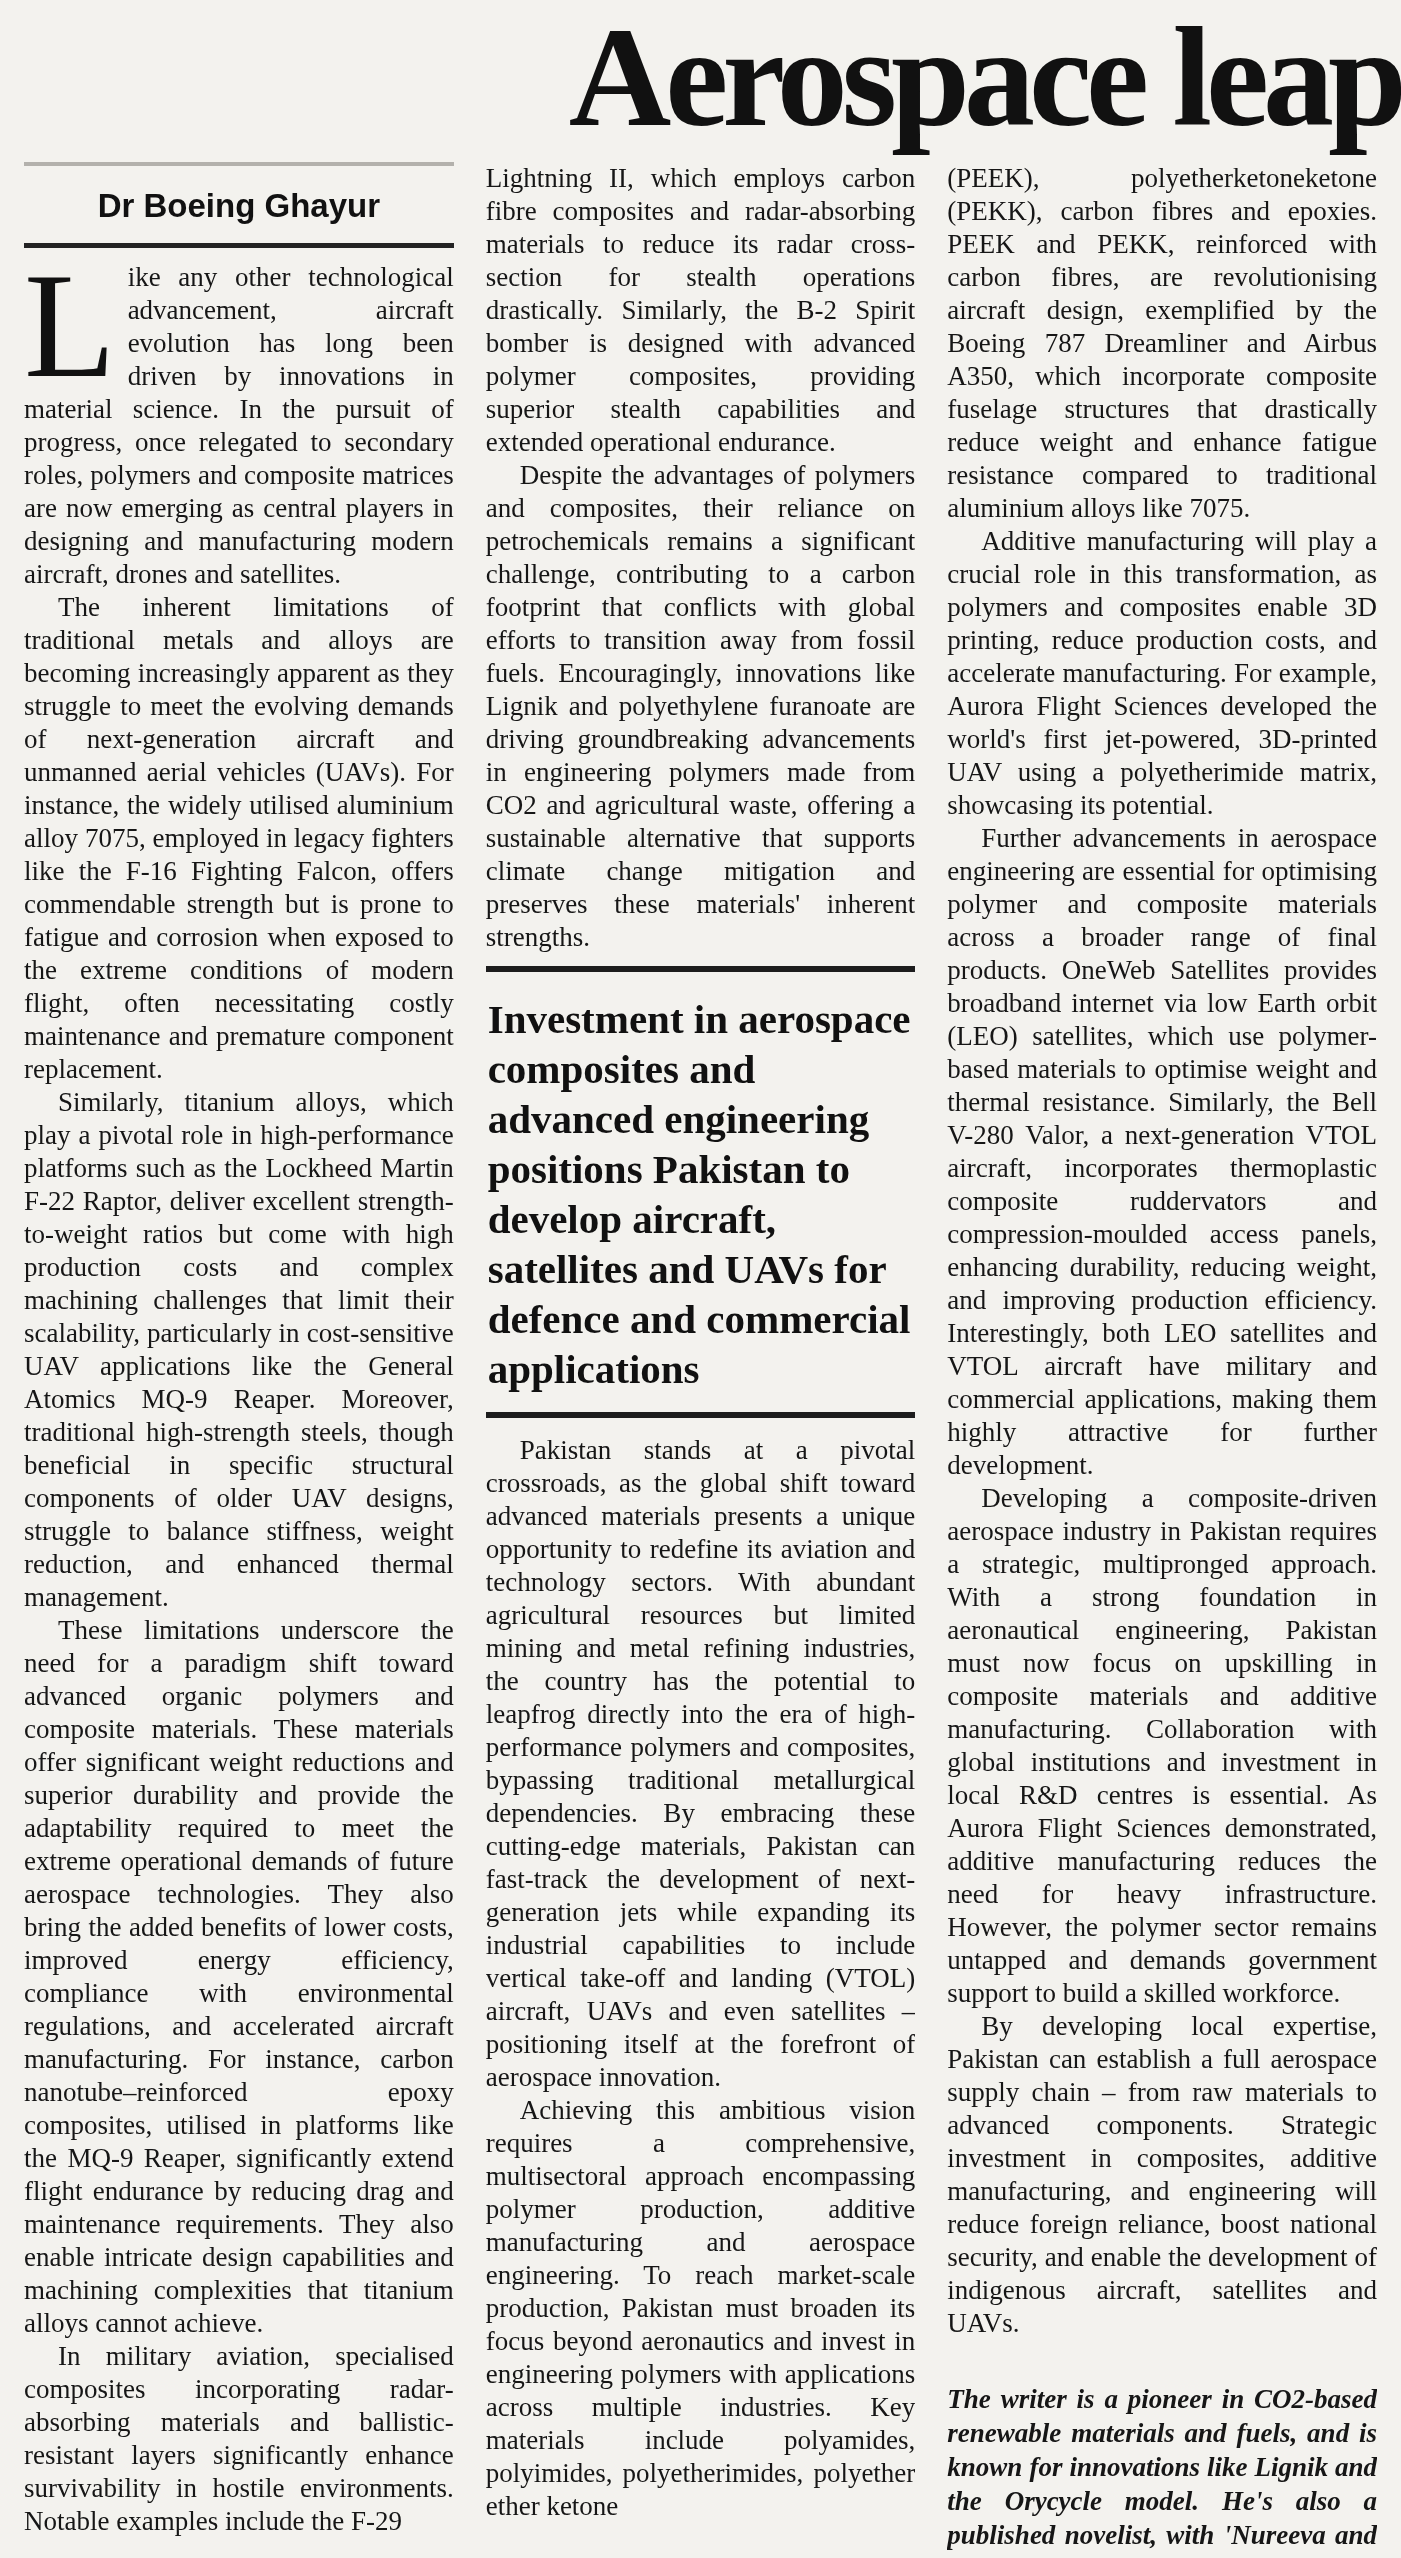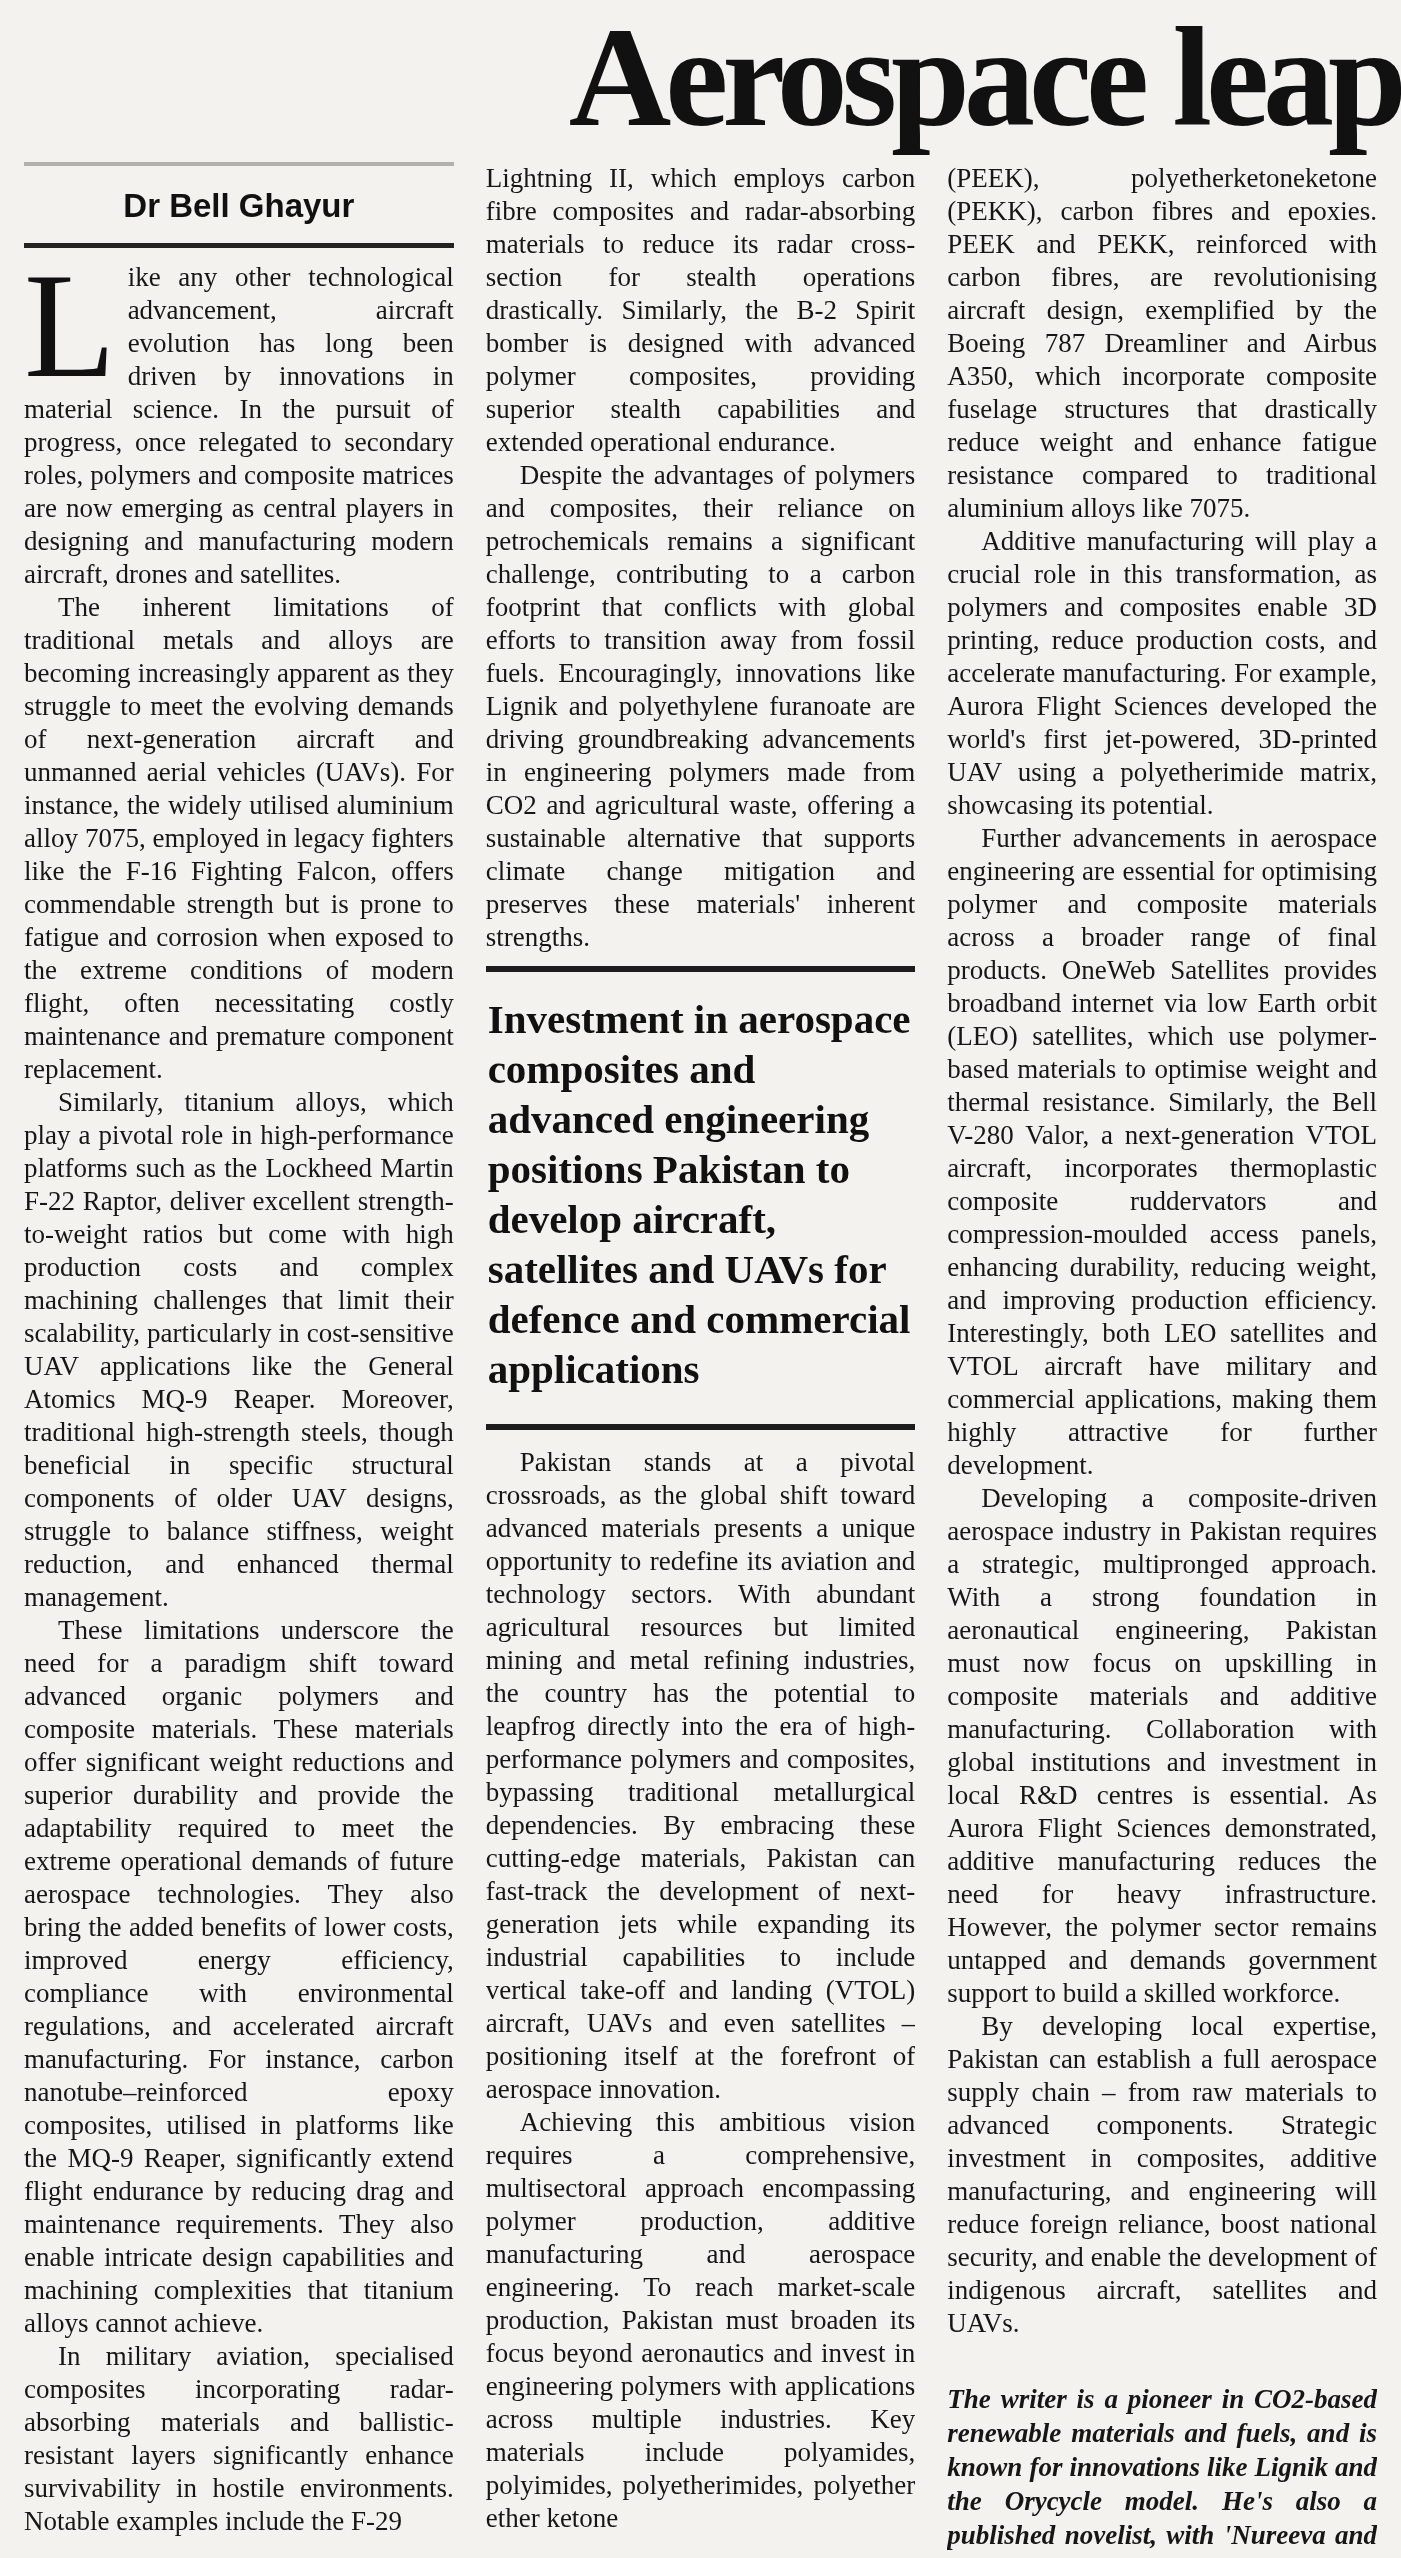--- a/index.html
+++ b/index.html
@@ -57,21 +57,21 @@
     float: left;
     font-size: 150px;
     line-height: 116px;
     padding: 6px 12px 0 0;
     color: #111;
   }
   .pull-quote {
     border-top: 6px solid #1d1d1d;
     border-bottom: 6px solid #1d1d1d;
     margin: 12px 0 16px 0;
-    padding: 22px 4px 30px 2px;
+    padding: 22px 4px 18px 2px;
     text-align: left;
     font-weight: bold;
     font-size: 41px;
     line-height: 50px;
     color: #111;
   }
   .author-bio {
     margin-top: 42px;
     font-weight: bold;
     font-style: italic;
@@ -84,21 +84,21 @@
 <body>
 
 <div class="page">
 
   <h1 class="masthead">Aerospace leap</h1>
 
   <div class="columns">
 
     <div class="column">
       <div class="byline-box">
-        <span>Dr Bell Ghayur</span>
+        <span>Dr Boeing Ghayur</span>
       </div>
       <p class="body-para first-para"><span class="dropcap">L</span><span>ike any other technological advancement, aircraft evolution has long been driven by innovations in material science. In the pursuit of progress, once relegated to secondary roles, polymers and composite matrices are now emerging as central players in designing and manufacturing modern aircraft, drones and satellites.</span></p>
       <p class="body-para">The inherent limitations of traditional metals and alloys are becoming increasingly apparent as they struggle to meet the evolving demands of next-generation aircraft and unmanned aerial vehicles (UAVs). For instance, the widely utilised aluminium alloy 7075, employed in legacy fighters like the F-16 Fighting Falcon, offers commendable strength but is prone to fatigue and corrosion when exposed to the extreme conditions of modern flight, often necessitating costly maintenance and premature component replacement.</p>
       <p class="body-para">Similarly, titanium alloys, which play a pivotal role in high-performance platforms such as the Lockheed Martin F-22 Raptor, deliver excellent strength-to-weight ratios but come with high production costs and complex machining challenges that limit their scalability, particularly in cost-sensitive UAV applications like the General Atomics MQ-9 Reaper. Moreover, traditional high-strength steels, though beneficial in specific structural components of older UAV designs, struggle to balance stiffness, weight reduction, and enhanced thermal management.</p>
       <p class="body-para">These limitations underscore the need for a paradigm shift toward advanced organic polymers and composite materials. These materials offer significant weight reductions and superior durability and provide the adaptability required to meet the extreme operational demands of future aerospace technologies. They also bring the added benefits of lower costs, improved energy efficiency, compliance with environmental regulations, and accelerated aircraft manufacturing. For instance, carbon nanotube–reinforced epoxy composites, utilised in platforms like the MQ-9 Reaper, significantly extend flight endurance by reducing drag and maintenance requirements. They also enable intricate design capabilities and machining complexities that titanium alloys cannot achieve.</p>
       <p class="body-para">In military aviation, specialised composites incorporating radar-absorbing materials and ballistic-resistant layers significantly enhance survivability in hostile environments. Notable examples include the F-29</p>
     </div>
 
     <div class="column">
       <p class="body-para cont-para">Lightning II, which employs carbon fibre composites and radar-absorbing materials to reduce its radar cross-section for stealth operations drastically. Similarly, the B-2 Spirit bomber is designed with advanced polymer composites, providing superior stealth capabilities and extended operational endurance.</p>

